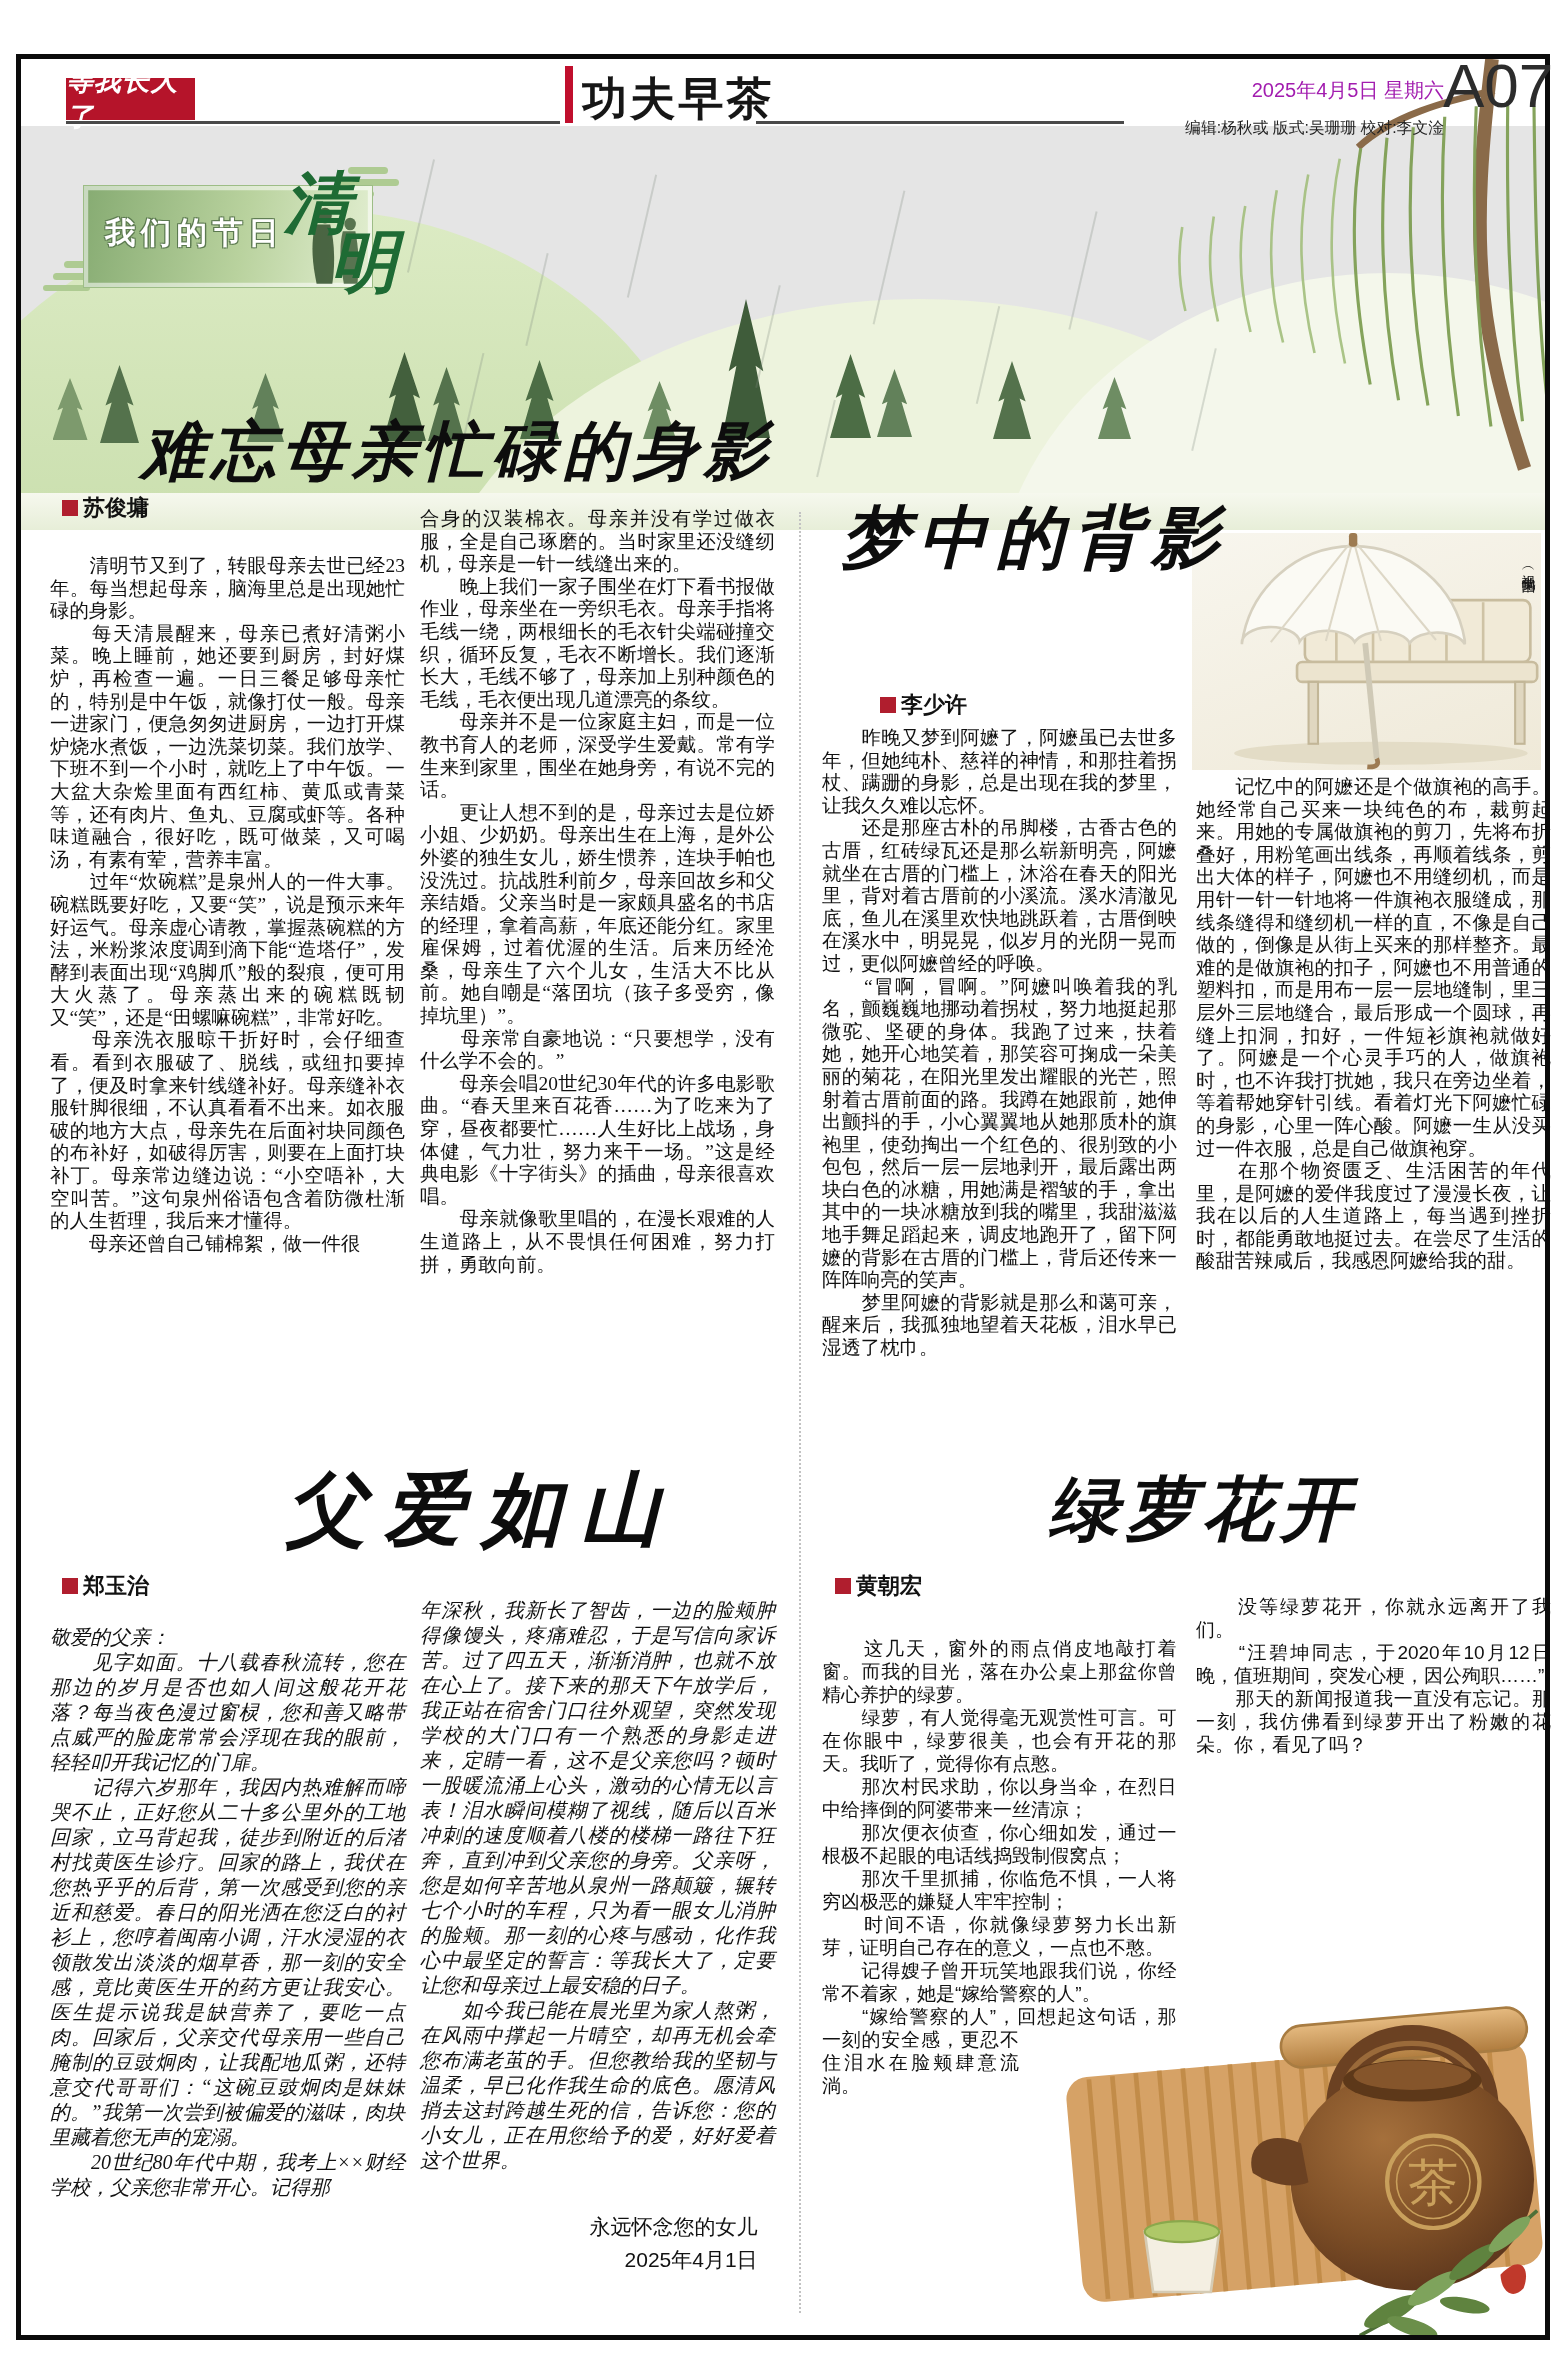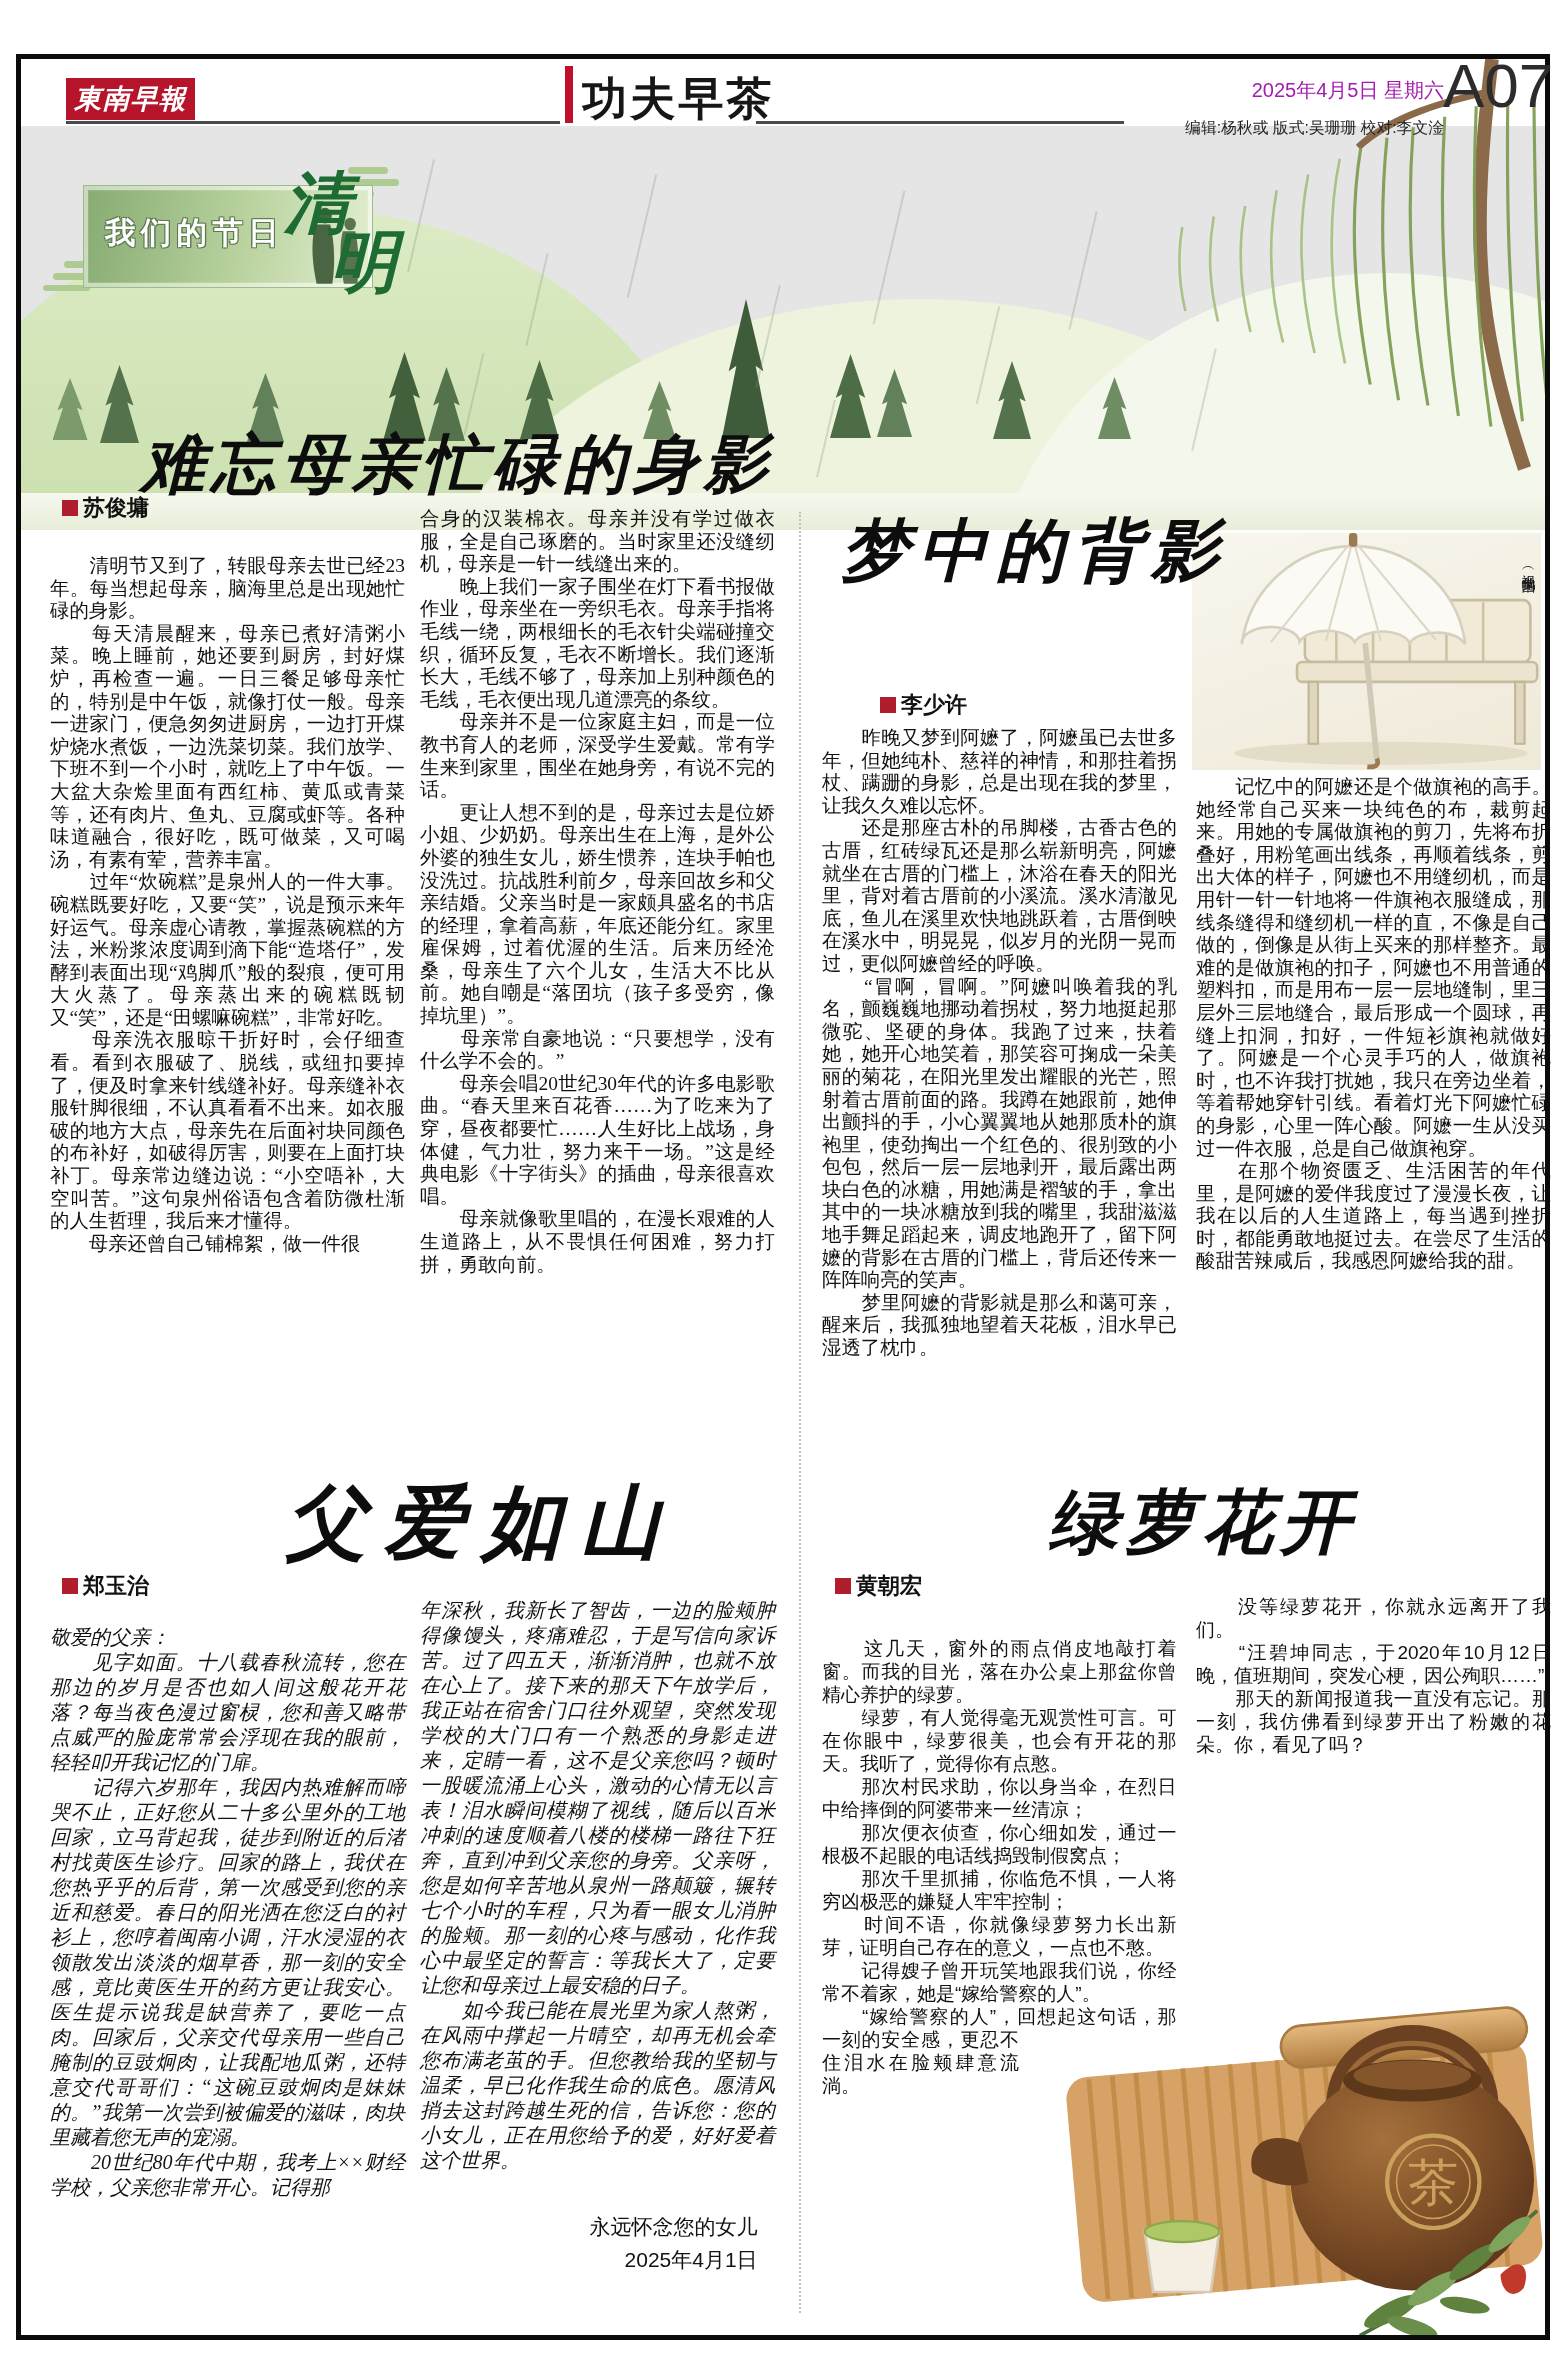--- a/index.html
+++ b/index.html
@@ -36,21 +36,21 @@
   .banner-label{position:absolute;left:21px;top:27px;font-size:30.5px;font-weight:700;color:#ffffff;
                 letter-spacing:5.3px;font-family:"Liberation Sans","DejaVu Sans",sans-serif;
                 text-shadow:1.1px 1.1px 0 #5c7a50,-1.1px -1.1px 0 #5c7a50,1.1px -1.1px 0 #5c7a50,-1.1px 1.1px 0 #5c7a50;}
   .qing{position:absolute;left:206px;top:-14.7px;font-size:67px;font-weight:900;color:#1e6b34;font-style:italic;line-height:1;z-index:4;}
   .ming{position:absolute;left:246px;top:43px;font-size:67px;font-weight:900;color:#1e6b34;font-style:italic;line-height:1;z-index:4;}
   .cloud,.cloud:before,.cloud:after{background:#aecb92;border-radius:10.5px;}
   .cloud{position:absolute;width:63px;height:7.4px;}
   .cloud:before{content:"";position:absolute;left:11.6px;top:-11.6px;width:40px;height:6.3px;}
   .cloud:after{content:"";position:absolute;left:-9.5px;top:11.6px;width:47px;height:6.3px;}
   
-  .title{position:absolute;font-weight:900;font-style:italic;color:#0d0d0d;line-height:1;z-index:3;white-space:nowrap;margin-top:13px;}
+  .title{position:absolute;font-weight:900;font-style:italic;color:#0d0d0d;line-height:1;z-index:3;white-space:nowrap;}
   .author{position:absolute;display:flex;align-items:center;gap:5.3px;z-index:3;
           font-family:"Liberation Sans","DejaVu Sans",sans-serif;font-size:22px;font-weight:700;color:#111;}
   .author .sq{width:15.8px;height:15.8px;background:#b01e2e;display:inline-block;}
   .col{position:absolute;z-index:3;text-align:justify;text-justify:inter-character;}
   .col p{margin:0;padding:0;}
   .serif{font-size:19.4px;line-height:22.6px;}
   .kai{font-size:20px;line-height:25px;font-style:italic;}
   .sans{font-family:"Liberation Sans","DejaVu Sans",sans-serif;font-size:19px;line-height:23px;font-weight:400;}
   .sig{position:absolute;left:420px;top:2210px;width:345px;z-index:3;text-align:right;
        font-family:"Liberation Sans","DejaVu Sans",sans-serif;font-size:21px;line-height:33px;}
@@ -132,21 +132,21 @@
       <path d="M500,190 C475,310 482,450 510,580"></path>
       <path d="M440,220 C418,330 424,440 452,560"></path>
       <path d="M380,250 C362,350 368,450 392,540"></path>
       <path d="M320,280 C305,360 310,440 330,520"></path>
       <path d="M260,300 C248,370 252,430 268,500"></path>
       <path d="M200,320 C190,380 194,430 206,480"></path>
     </g>
   </svg>
 
   <div class="frame"></div>
-  <div class="masthead">東南早報</div>
+  <div class="masthead">等我长大了</div>
   <div class="section-bar"></div>
   <div class="section-title">功夫早茶</div>
   <div class="hdr-rule" style="left:66px;width:494px;"></div>
   <div class="hdr-rule" style="left:756px;width:368px;"></div>
   <div class="date-line">2025年4月5日 星期六</div>
   <div class="staff-line">编辑:杨秋或 版式:吴珊珊 校对:李文淦</div>
   <div class="page-no">A07</div>
 
   <div class="divider"></div>
 

